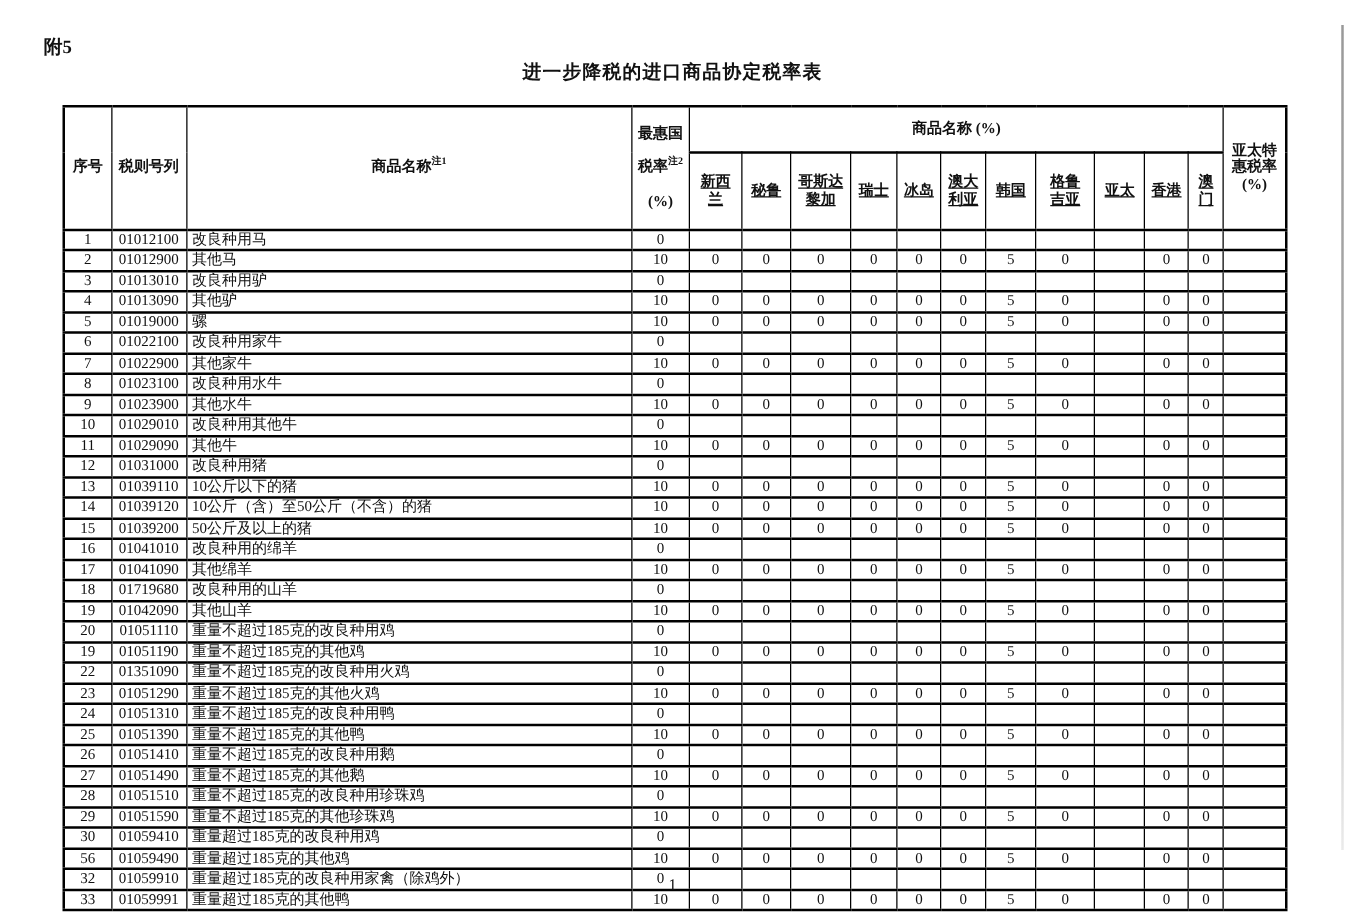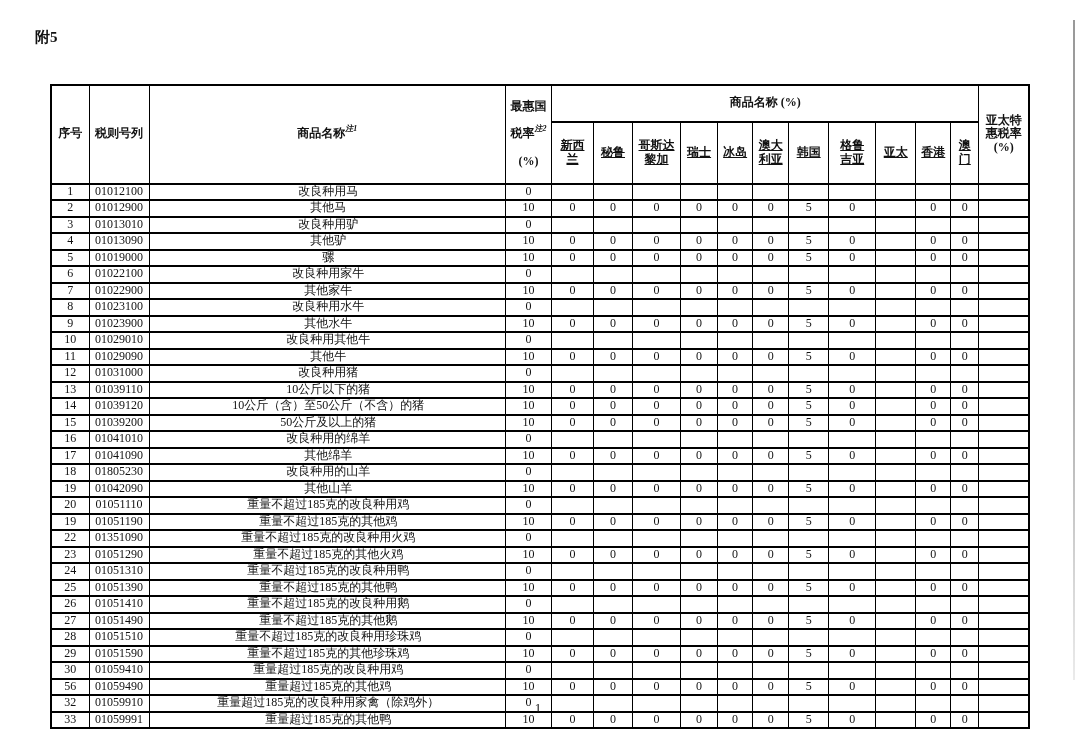--- a/index.html
+++ b/index.html
@@ -19,32 +19,33 @@
   table.tariff{border:2px solid #000;}
   .tariff th,.tariff td{
     border:1px solid #000;border-top-width:2px;border-bottom-width:2px;
     padding:0 2px;text-align:center;vertical-align:middle;
     font-size:12px;line-height:1.15;overflow:hidden;white-space:nowrap;
   }
   .tariff th{font-weight:bold;white-space:pre-line;}
   .hrow1 th{height:17px;}
   .hrow2 th{height:30px;text-decoration:underline;}
   .tariff td{height:14.5px;}
-  .tariff td.tl{text-align:center;padding-left:4px;}
-  sup{font-size:8px;position:relative;top:-1px;line-height:0;font-style:italic;}
+  .tariff td.tl{text-align:left;padding-left:4px;}
+  sup{font-size:8px;position:relative;top:-1px;line-height:0;}
   .blk{display:block;}
   .pgnum{position:absolute;left:0;top:700px;width:100%;text-align:center;font-size:13px;}
   .scan-edge{position:absolute;right:1px;top:20px;height:660px;width:2px;
              background:linear-gradient(#555 0%,#777 55%,#ddd 100%);opacity:.6;}
 </style>
 </head>
 <body>
 
 <div class="page">
   <div class="attach">附5</div>
+  <div class="title">进一步降税的进口商品协定税率表</div>
 
   <table class="tariff">
     <colgroup>
       <col style="width:38px">
         <col style="width:60px">
         <col style="width:356px">
         <col style="width:46px">
       <col style="width:42px">
         <col style="width:39px">
         <col style="width:48px">
@@ -393,21 +394,21 @@
           <td>0</td>
           <td>5</td>
           <td>0</td>
           <td></td>
           <td>0</td>
           <td>0</td>
           <td></td>
         </tr>
         <tr>
           <td>18</td>
-          <td>01805230</td>
+          <td>01719680</td>
           <td class="tl">改良种用的山羊</td>
           <td>0</td>
           <td></td>
           <td></td>
           <td></td>
           <td></td>
           <td></td>
           <td></td>
           <td></td>
           <td></td>

